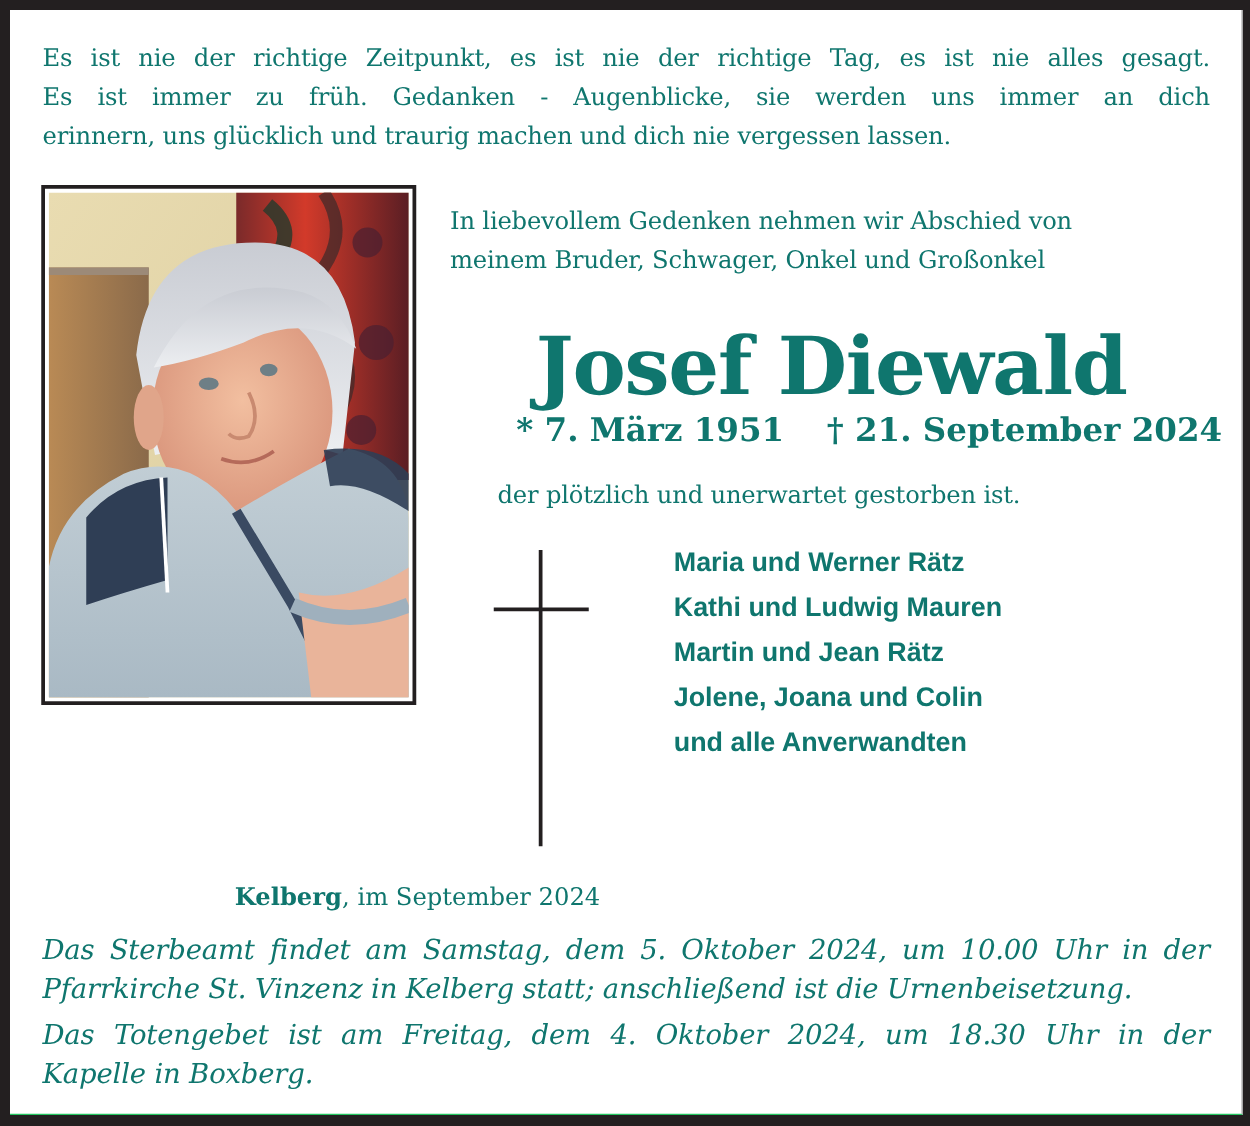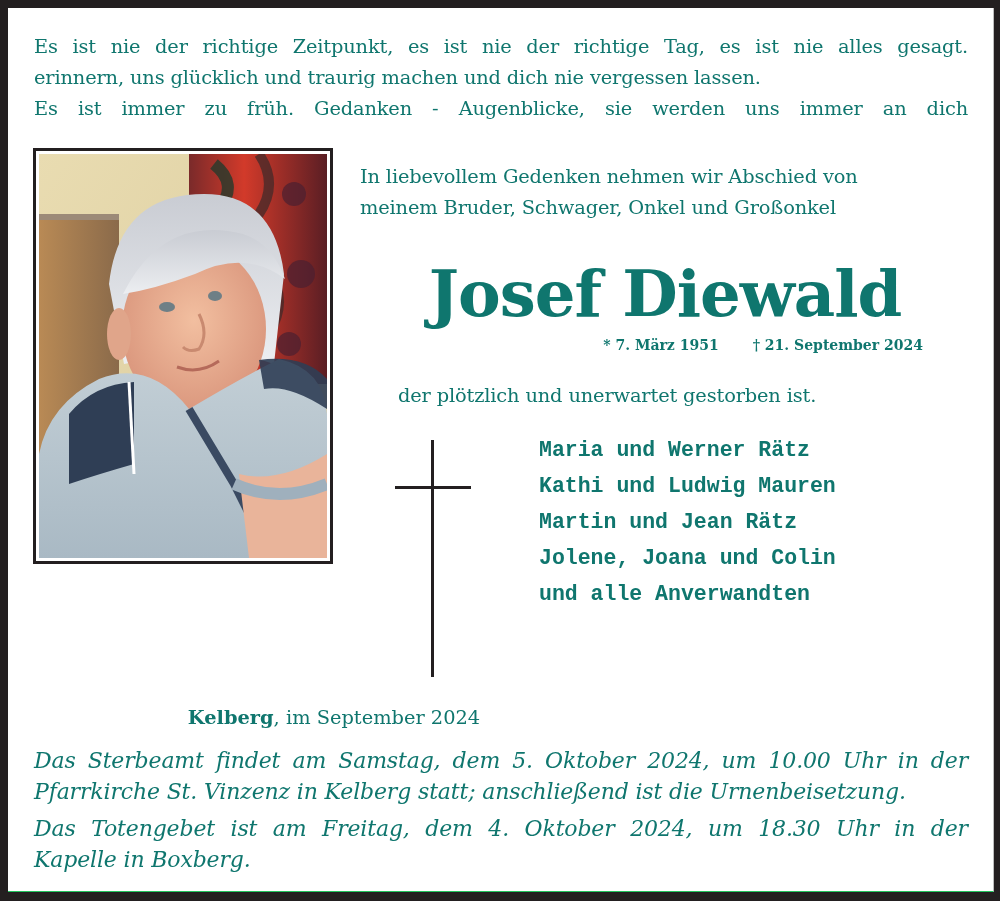--- a/index.html
+++ b/index.html
@@ -3,21 +3,21 @@
 <meta charset="utf-8">
 <style>
   html, body { margin:0; padding:0; }
   body { width:1000px; height:901px; background:#231f20; position:relative; overflow:hidden; }
   .page {
     position:absolute; left:8px; top:8px; width:985px; height:883px;
     background:#ffffff; border-right:1px solid #bdbdbd; border-bottom:1px solid #22c55e;
     color:#0f766e;
   }
   .serif { font-family:"DejaVu Serif", "Liberation Serif", serif; }
-  .sans { font-family:Liberation Mono, monospace; }
+  .sans { font-family:Liberation Sans, sans-serif; }
   .abs { position:absolute; }
 
   .intro {
     left:26px; top:23px; width:934px;
     font-size:19.4px; line-height:31px; text-align:justify; letter-spacing:-0.15px;
   }
   .intro .line { display:block; text-align:justify; text-align-last:justify; white-space:nowrap; }
   .intro .line.last { text-align-last:left; }
 
   .photo-frame {
@@ -29,21 +29,21 @@
   .mourn {
     left:352px; top:133px; width:610px;
     font-size:19.4px; line-height:31px; letter-spacing:-0.15px;margin-top:20px;
   }
   .name {
     left:402px; top:246px; width:510px; text-align:center;
     font-size:64px; font-weight:bold; line-height:80px; letter-spacing:-1px; white-space:nowrap;
   }
   .dates {
     left:405px; top:322px; width:510px; text-align:right;
-    font-size:14px; font-weight:bold; line-height:30px; white-space:nowrap;
+    font-size:26px; font-weight:bold; line-height:30px; white-space:nowrap;
   }
   .dates .sep { display:inline-block; width:34px; }
   .sudden {
     left:352px; top:372px; width:600px;
     font-size:19.4px; line-height:31px; letter-spacing:-0.15px;margin-left:38px;
   }
   .cross-v { left:423px; top:432px; width:3px; height:237px; background:#231f20; }
   .cross-h { left:387px; top:478px; width:76px; height:3px; background:#231f20; }
 
   .family {
@@ -67,22 +67,22 @@
   .p1 { top:737px; }
   .p2 { top:805px; }
 </style>
 </head>
 <body>
 
 <div class="page">
 
   <div class="abs intro serif">
     <span class="line">Es ist nie der richtige Zeitpunkt, es ist nie der richtige Tag, es ist nie alles gesagt.</span>
+    <span class="line">Es ist immer zu früh. Gedanken - Augenblicke, sie werden uns immer an dich</span>
     <span class="line last">erinnern, uns glücklich und traurig machen und dich nie vergessen lassen.</span>
-    <span class="line">Es ist immer zu früh. Gedanken - Augenblicke, sie werden uns immer an dich</span>
   </div>
 
   <div class="abs photo-frame">
     <svg viewBox="0 0 288 404" xmlns="http://www.w3.org/2000/svg">
       <defs>
         <linearGradient id="wall" x1="0" y1="0" x2="1" y2="1">
           <stop offset="0" stop-color="#e9dcb1"></stop>
           <stop offset="1" stop-color="#d8c99a"></stop>
         </linearGradient>
         <linearGradient id="curtain" x1="0" y1="0" x2="1" y2="0">

